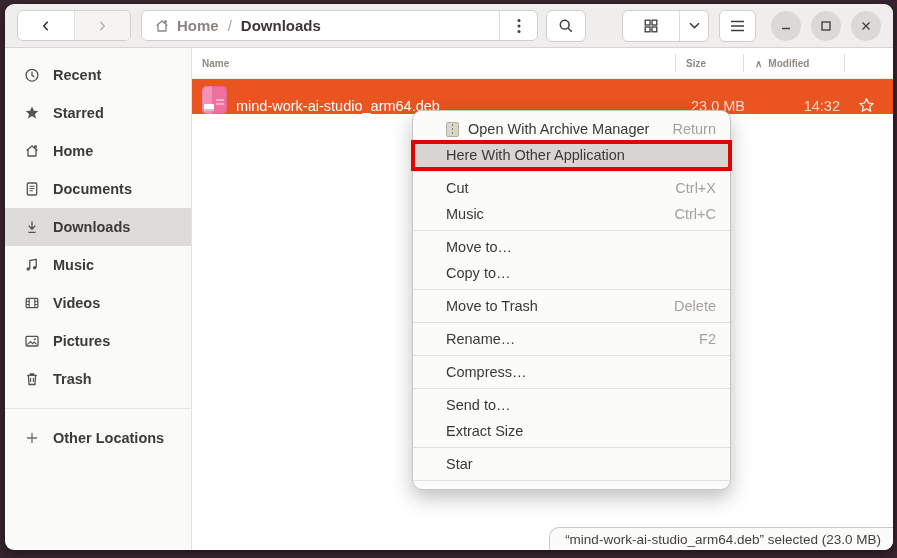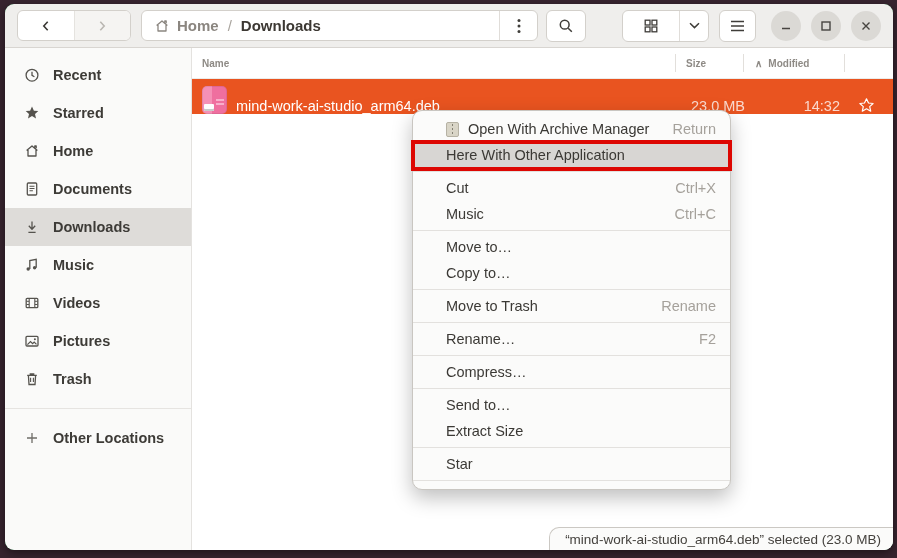--- a/index.html
+++ b/index.html
@@ -397,21 +397,21 @@
           <span>Move to…</span>
         </div>
         <div class="menu-item">
           <span>Copy to…</span>
         </div>
 
         <div class="menu-sep"></div>
 
         <div class="menu-item">
           <span>Move to Trash</span>
-          <span class="shortcut">Rename</span>
+          <span class="shortcut">Delete</span>
         </div>
 
         <div class="menu-sep"></div>
 
         <div class="menu-item">
           <span>Rename…</span>
           <span class="shortcut">F2</span>
         </div>
 
         <div class="menu-sep"></div>

